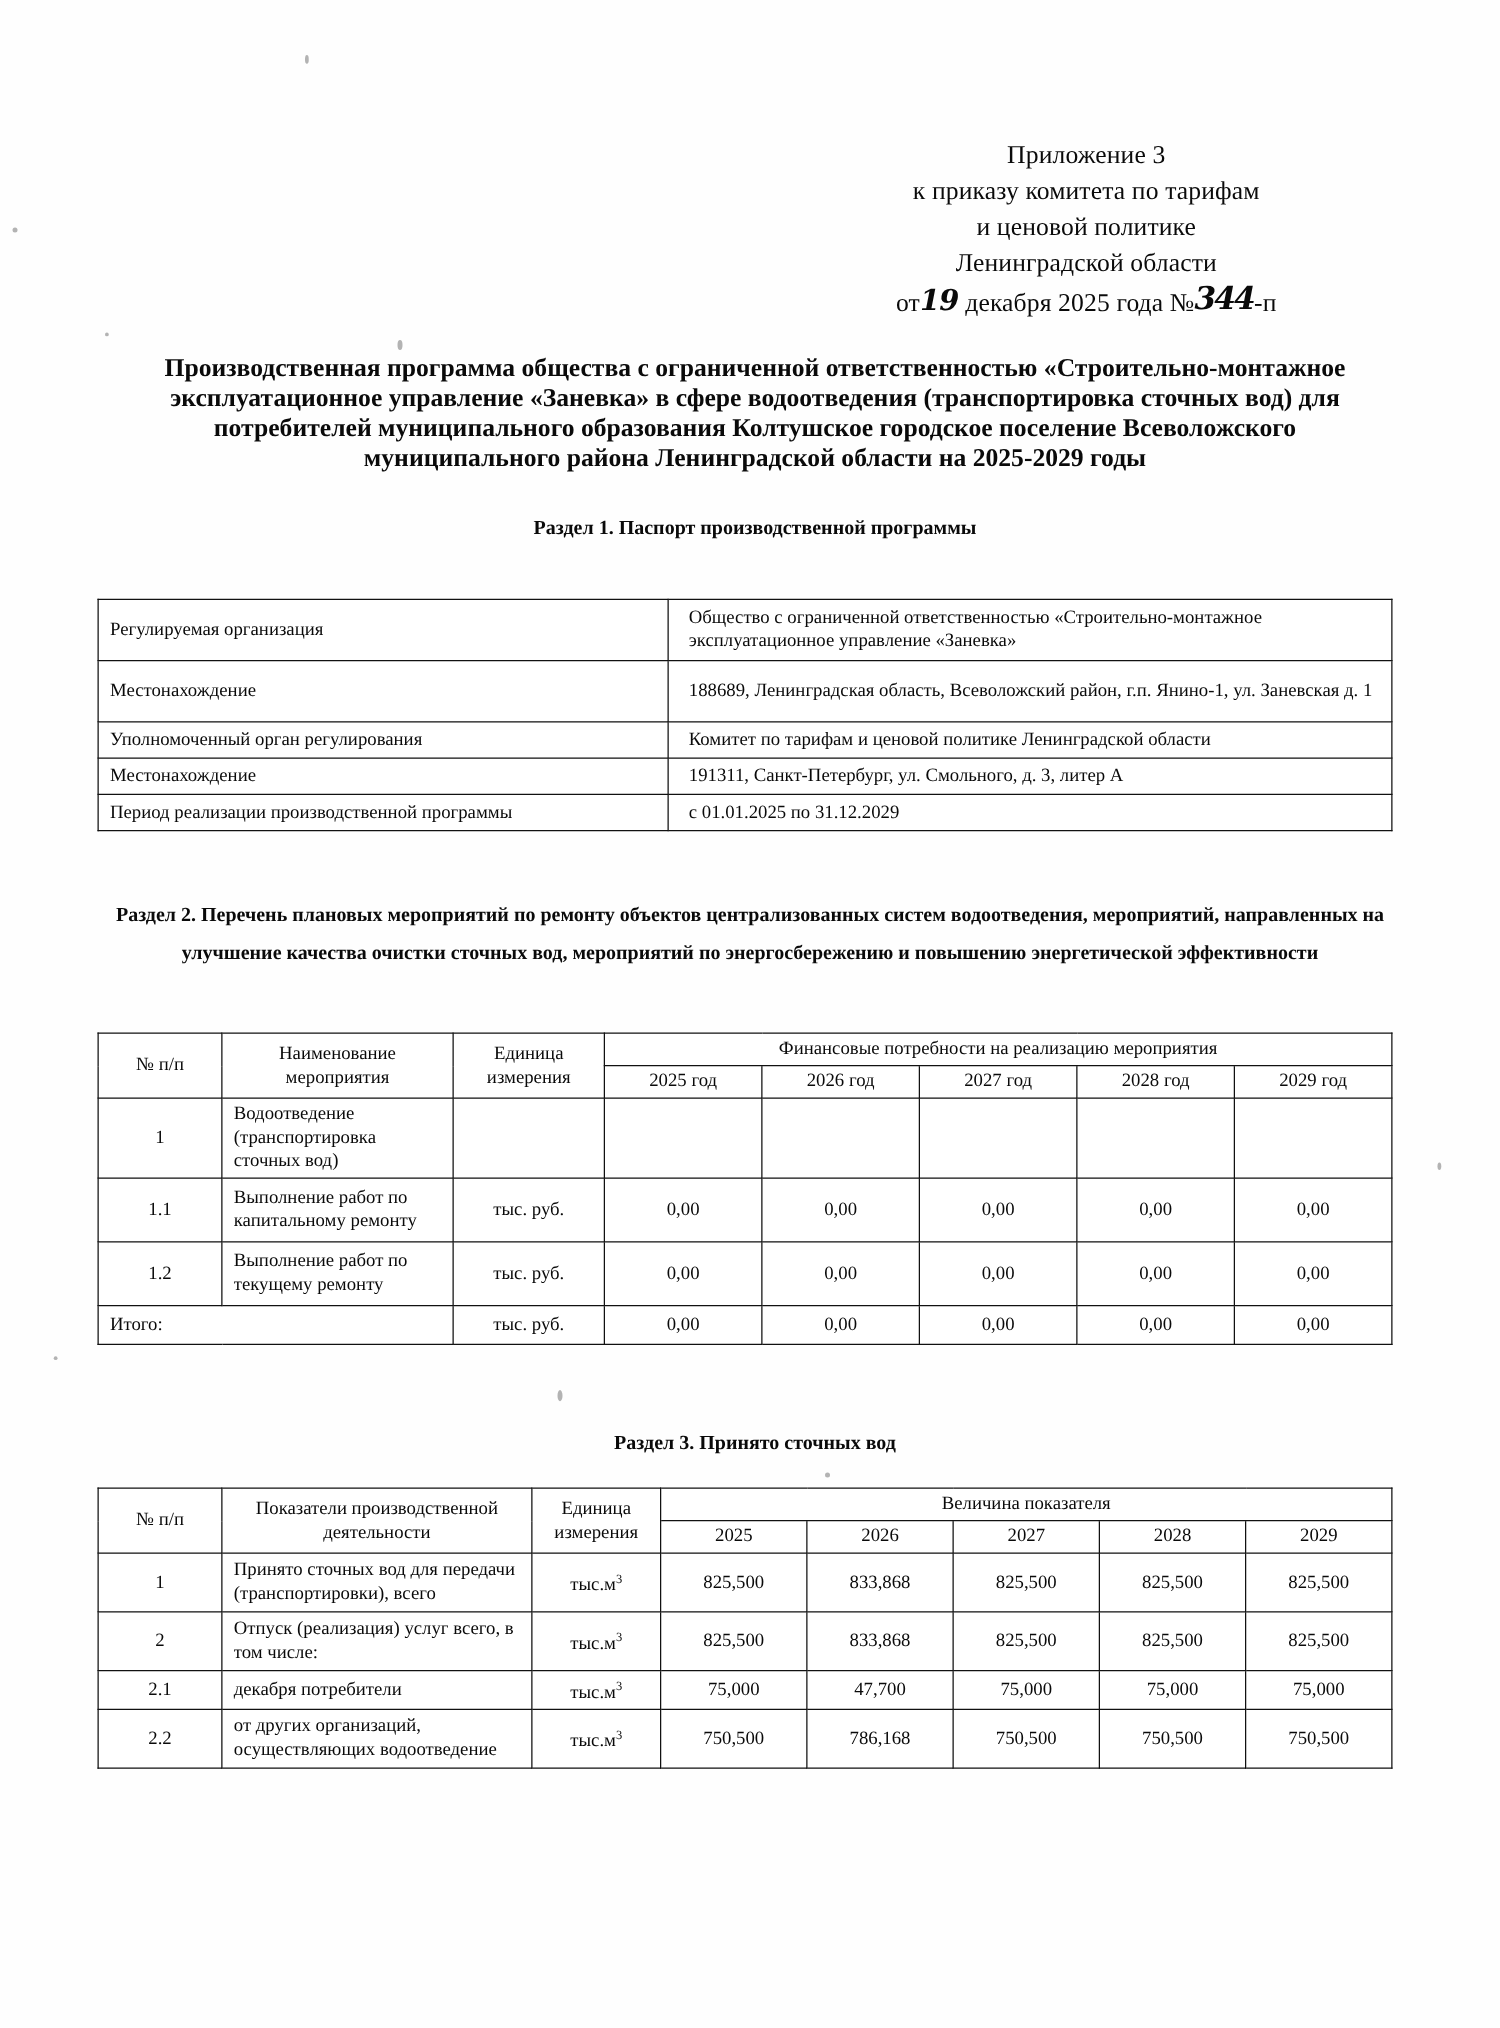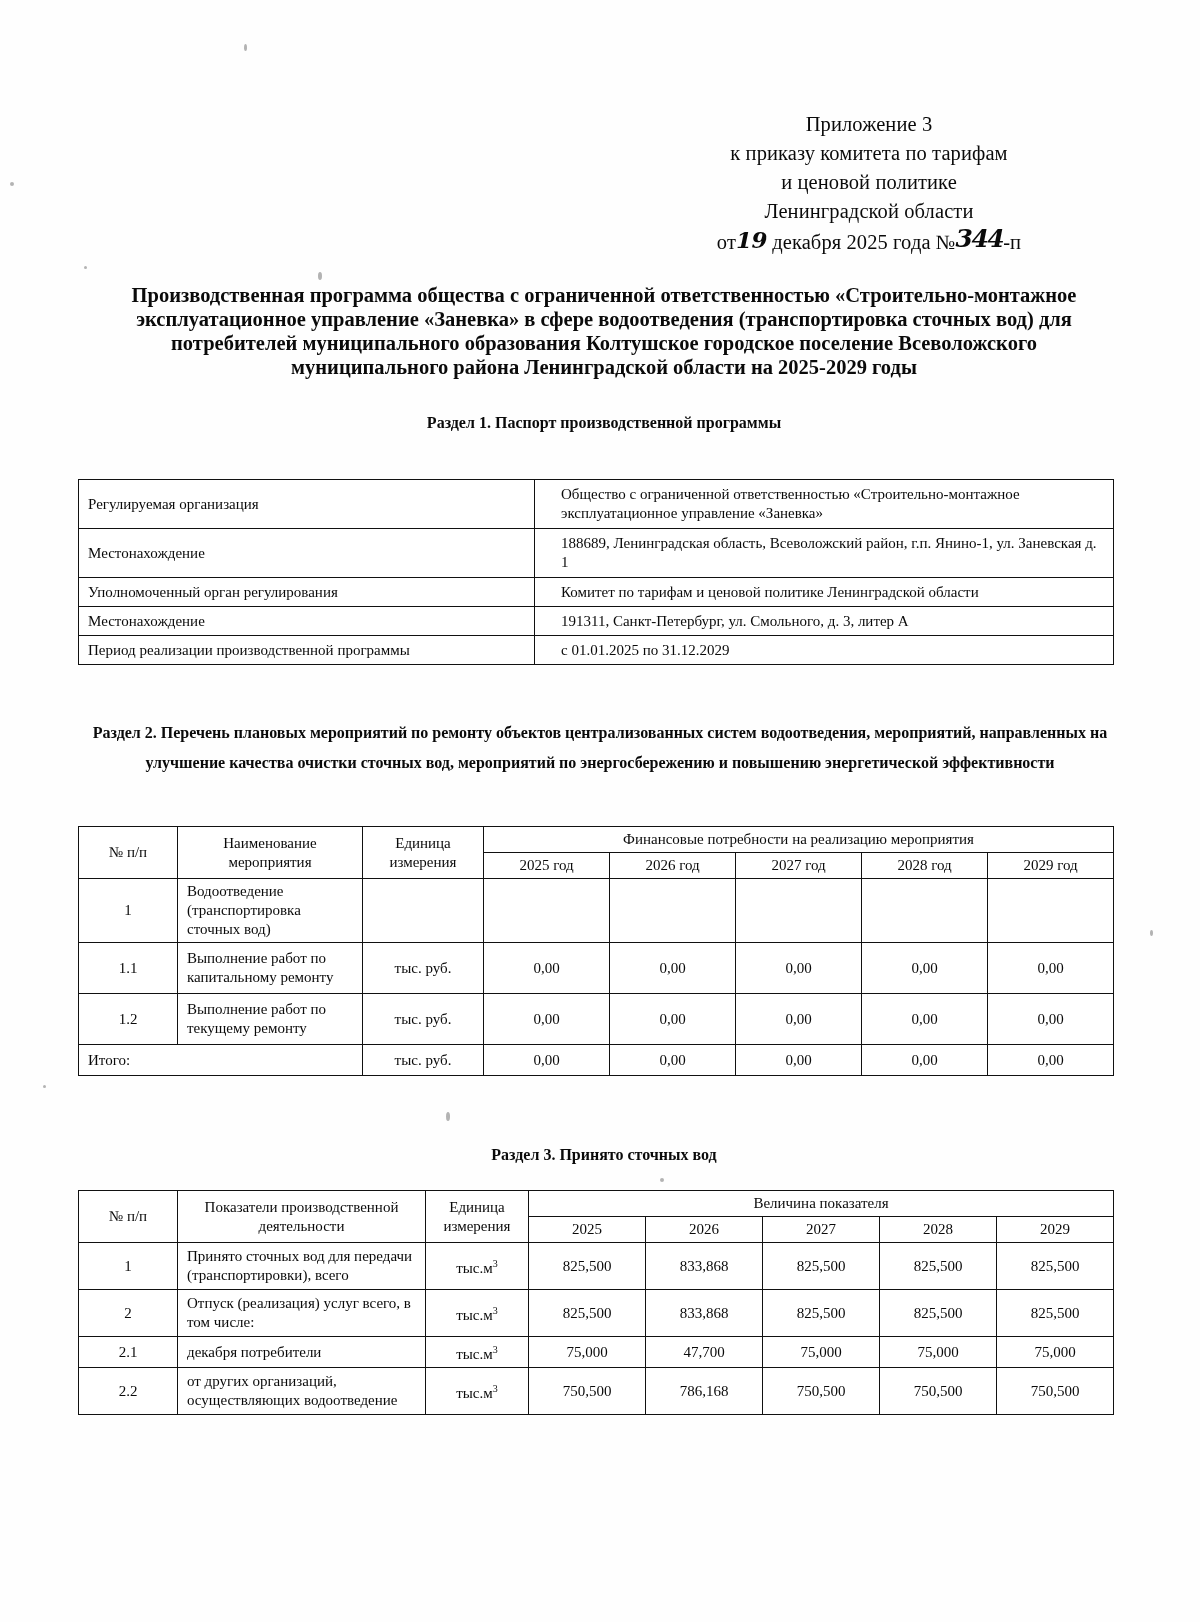--- a/index.html
+++ b/index.html
@@ -98,21 +98,21 @@
   }
 
   
   #passport-table {
     top: 479px;
     left: 78px;
     width: 1036px;
   }
   #passport-table td { height: 22px; }
   #passport-table td.lbl { width: 440px; padding-left: 9px; }
-  #passport-table td.val { padding-left: 26px; }
+  #passport-table td.val { padding-left: 16px; }
   #passport-table tr.tall td { height: 42px; }
 
   
   #repairs-table {
     top: 826px;
     left: 78px;
     width: 1036px;
     text-align: center;
   }
   #repairs-table th { font-size: 15px; line-height: 19px; }

